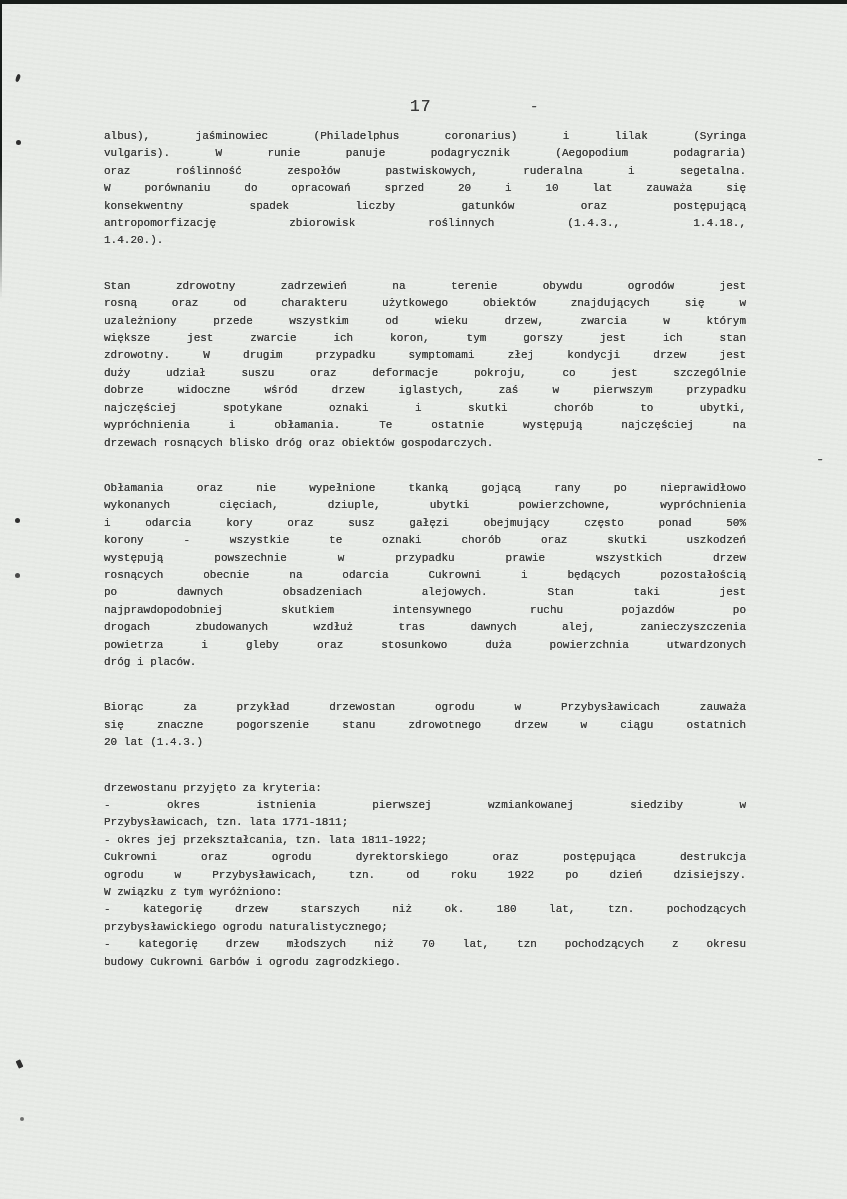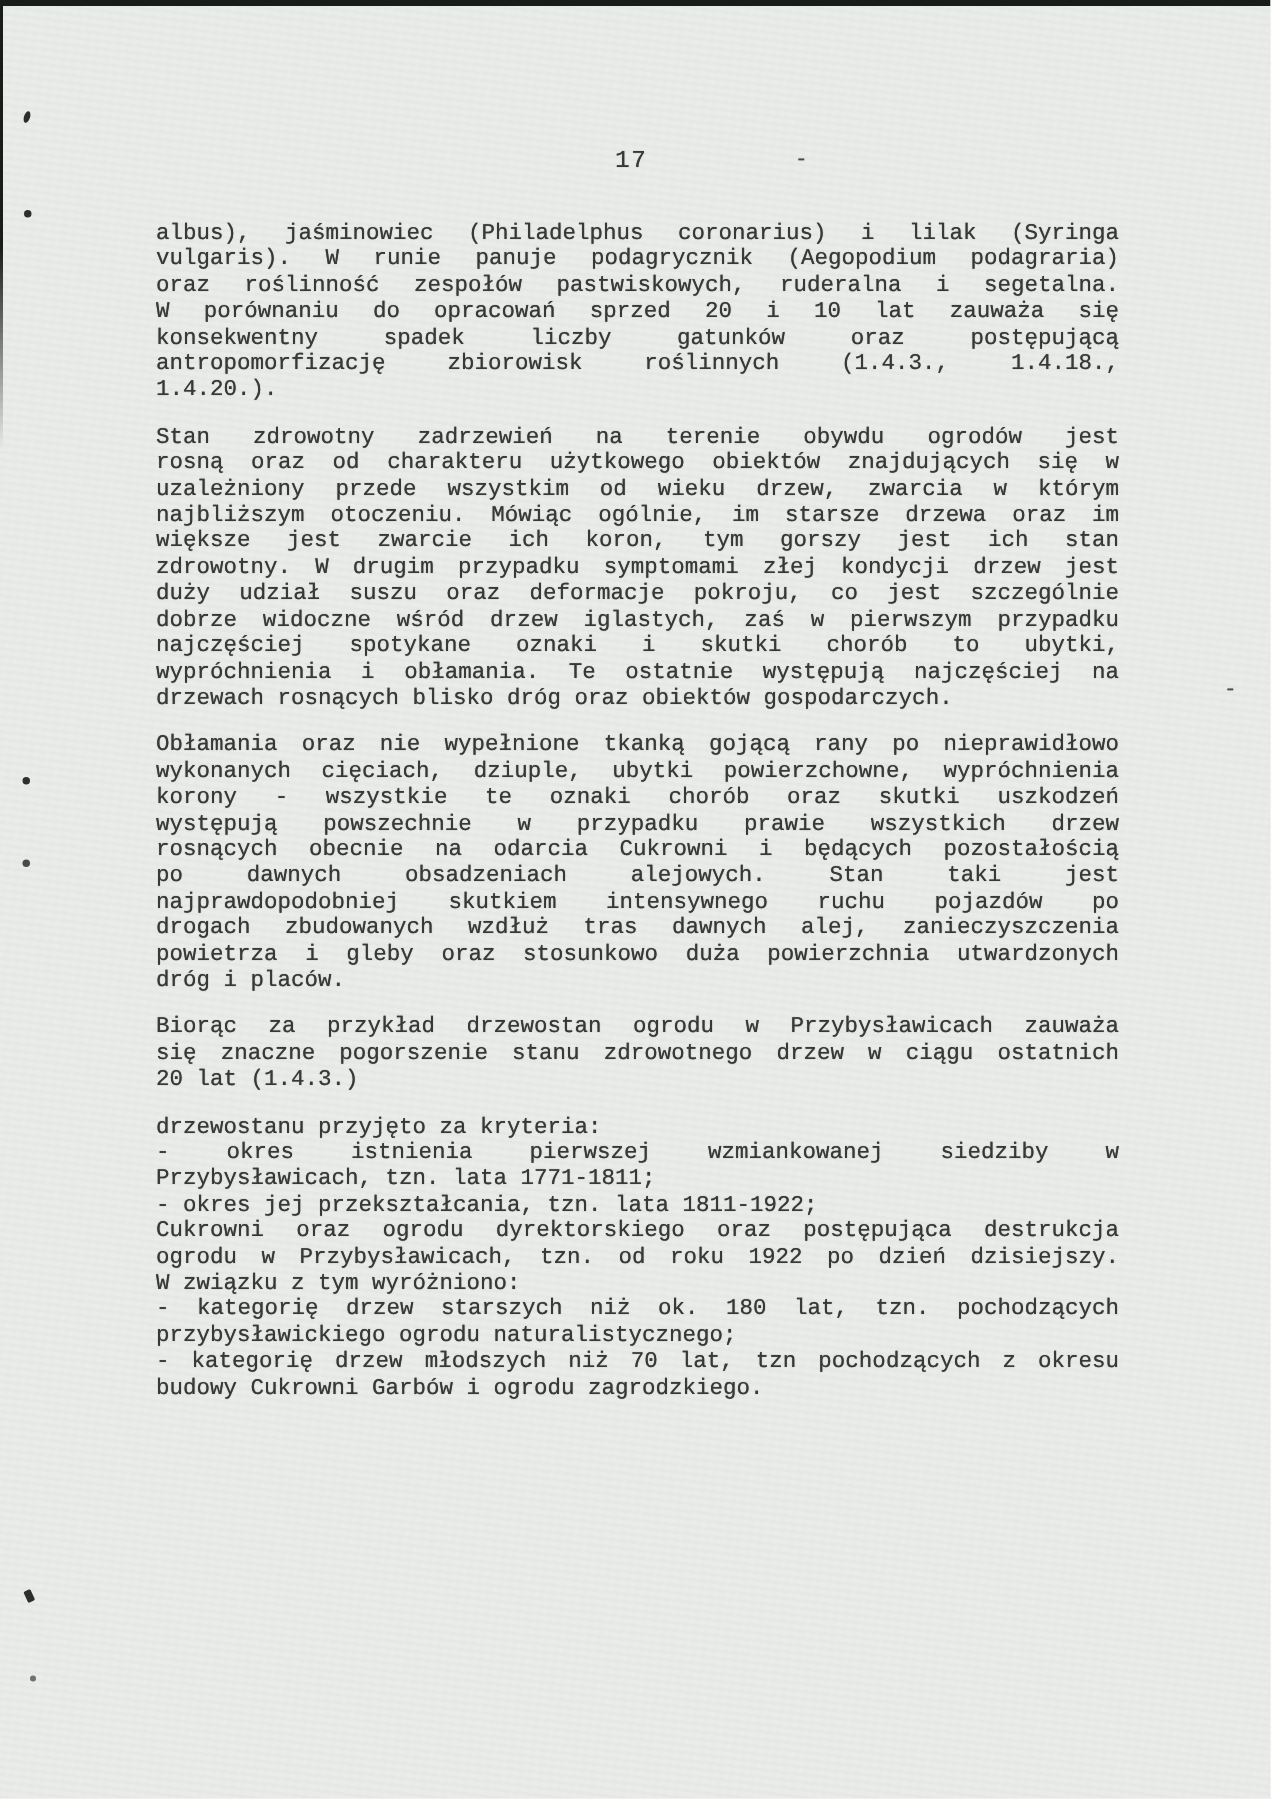--- a/index.html
+++ b/index.html
@@ -23,25 +23,25 @@
     font-size:16.3px;letter-spacing:1px;
     text-shadow:0 0 .55px rgba(45,45,45,.8);
   }
   .stray-dash{
     position:absolute;font-size:14px;color:#4a4a4a;
     text-shadow:0 0 .5px rgba(60,60,60,.7);
   }
   .stray-dash.near-pagenum{left:530px;top:99px;}
   .stray-dash.right-margin{left:816px;top:452px;}
   .body-text{
-    position:absolute;left:104px;top:147px;width:642px;
-    font-size:15px;line-height:17.4px;
+    position:absolute;left:104px;top:128px;width:642px;
+    font-size:11px;line-height:17.4px;
     text-shadow:0 0 .55px rgba(45,45,45,.8);
   }
-  .paragraph + .paragraph{margin-top:14px;}
+  .paragraph + .paragraph{margin-top:28px;}
   .line{text-align:justify;text-align-last:left;}
   .line.just{text-align-last:justify;}
   .speck{position:absolute;background:#2e2e2e;}
   .sp1{left:16px;top:74px;width:4px;height:8px;border-radius:50% 50% 50% 50%;transform:rotate(18deg);}
   .sp2{left:16px;top:140px;width:5px;height:5px;border-radius:50%;}
   .sp3{left:15px;top:518px;width:5px;height:5px;border-radius:50%;}
   .sp4{left:15px;top:573px;width:5px;height:5px;border-radius:50%;opacity:.85;}
   .sp5{left:17px;top:1060px;width:5px;height:8px;border-radius:1px;transform:rotate(-25deg);}
   .sp6{left:20px;top:1117px;width:4px;height:4px;border-radius:50%;opacity:.65;}
 </style>
@@ -63,32 +63,32 @@
         <div class="line just">oraz roślinność zespołów pastwiskowych, ruderalna i segetalna.</div>
         <div class="line just">W porównaniu do opracowań sprzed 20 i 10 lat zauważa się</div>
         <div class="line just">konsekwentny spadek liczby gatunków oraz postępującą</div>
         <div class="line just">antropomorfizację zbiorowisk roślinnych (1.4.3., 1.4.18.,</div>
         <div class="line">1.4.20.).</div>
       </div>
     <div class="paragraph">
         <div class="line just">Stan zdrowotny zadrzewień na terenie obywdu ogrodów jest</div>
         <div class="line just">rosną oraz od charakteru użytkowego obiektów znajdujących się w</div>
         <div class="line just">uzależniony przede wszystkim od wieku drzew, zwarcia w którym</div>
-        <div class="line just">najbliższym otoczeniu. Mówiąc ogólnie, im starsze drzewa oraz im</div>
         <div class="line just">większe jest zwarcie ich koron, tym gorszy jest ich stan</div>
         <div class="line just">zdrowotny. W drugim przypadku symptomami złej kondycji drzew jest</div>
         <div class="line just">duży udział suszu oraz deformacje pokroju, co jest szczególnie</div>
         <div class="line just">dobrze widoczne wśród drzew iglastych, zaś w pierwszym przypadku</div>
         <div class="line just">najczęściej spotykane oznaki i skutki chorób to ubytki,</div>
         <div class="line just">wypróchnienia i obłamania. Te ostatnie występują najczęściej na</div>
         <div class="line">drzewach rosnących blisko dróg oraz obiektów gospodarczych.</div>
       </div>
     <div class="paragraph">
         <div class="line just">Obłamania oraz nie wypełnione tkanką gojącą rany po nieprawidłowo</div>
         <div class="line just">wykonanych cięciach, dziuple, ubytki powierzchowne, wypróchnienia</div>
+        <div class="line just">i odarcia kory oraz susz gałęzi obejmujący często ponad 50%</div>
         <div class="line just">korony - wszystkie te oznaki chorób oraz skutki uszkodzeń</div>
         <div class="line just">występują powszechnie w przypadku prawie wszystkich drzew</div>
         <div class="line just">rosnących obecnie na odarcia Cukrowni i będących pozostałością</div>
         <div class="line just">po dawnych obsadzeniach alejowych. Stan taki jest</div>
         <div class="line just">najprawdopodobniej skutkiem intensywnego ruchu pojazdów po</div>
         <div class="line just">drogach zbudowanych wzdłuż tras dawnych alej, zanieczyszczenia</div>
         <div class="line just">powietrza i gleby oraz stosunkowo duża powierzchnia utwardzonych</div>
         <div class="line">dróg i placów.</div>
       </div>
     <div class="paragraph">

